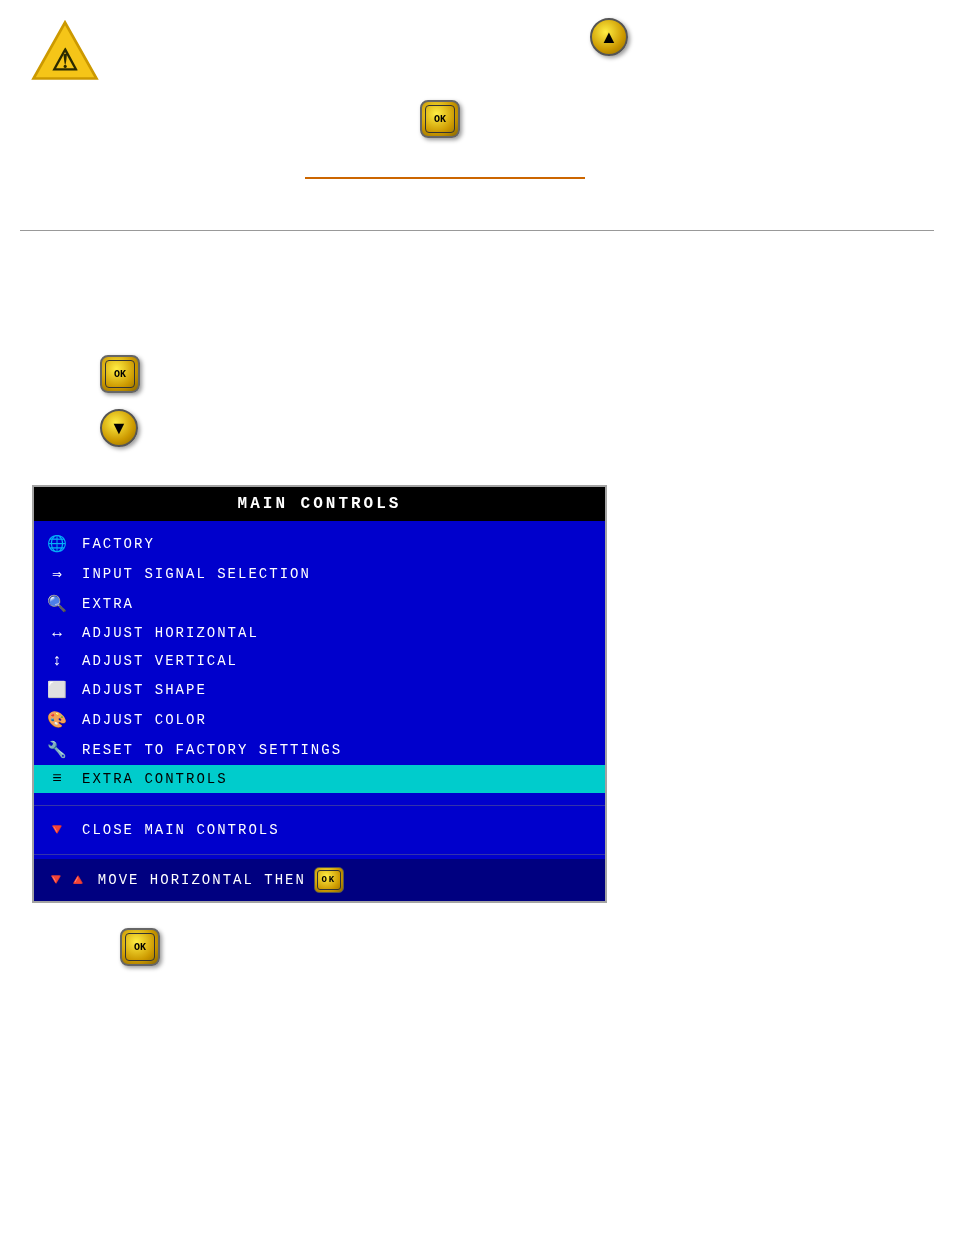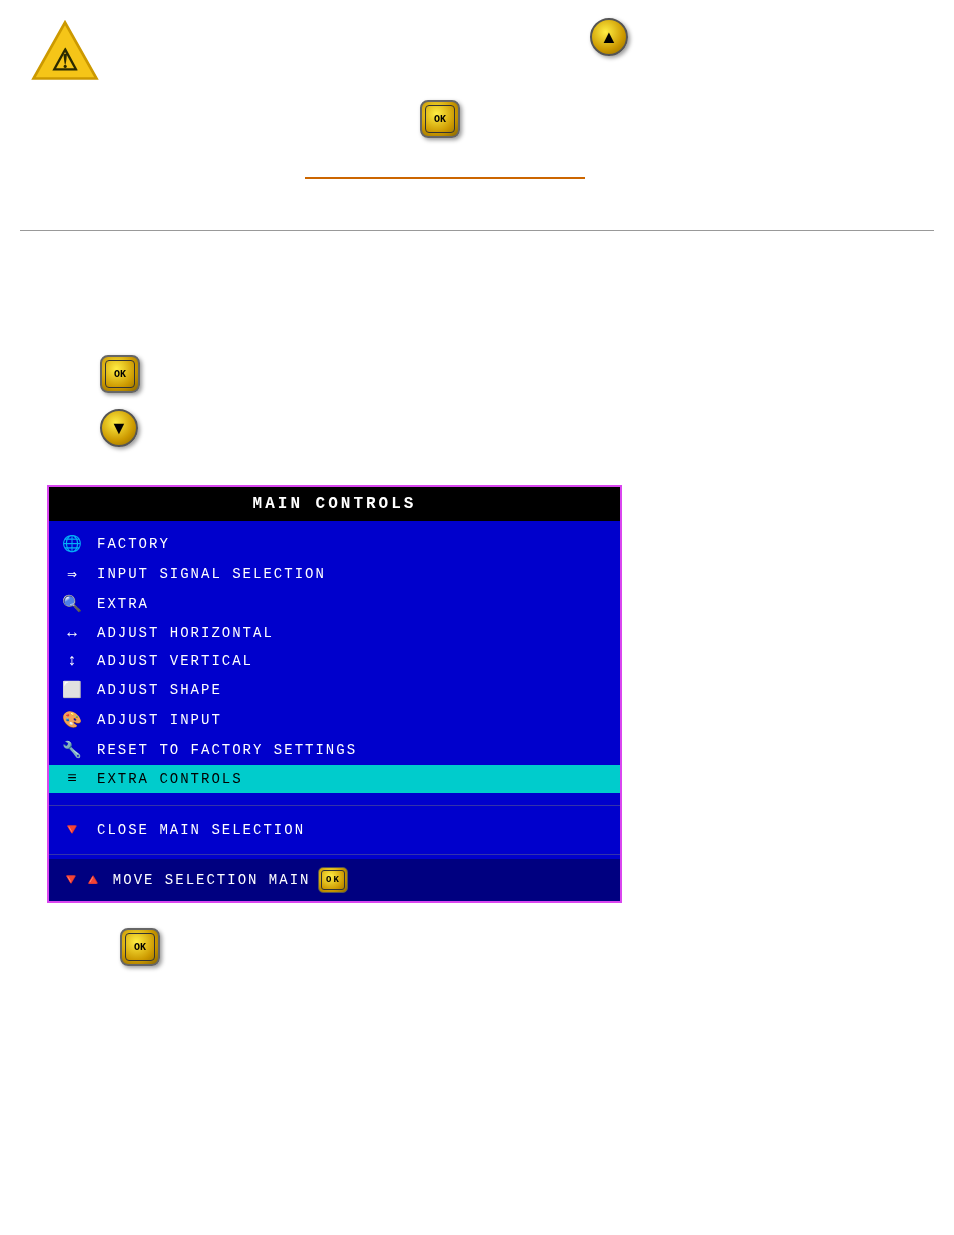--- a/index.html
+++ b/index.html
@@ -41,23 +41,23 @@
       margin: 8px 0 8px 70px;
     }
 
     .icon-down-mid {
       display: inline-block;
       margin: 8px 0 8px 70px;
     }
 
     
     .osd-menu {
-      margin: 10px 47px;
+      margin: 10px 32px;
       background: #0000cc;
-      border: 2px solid #d946ef;
+      border: 2px solid #a3a3a3;
       width: 575px;
       font-family: 'Courier New', Courier, monospace;
     }
 
     .osd-title {
       background: #000000;
       color: #ffffff;
       text-align: center;
       padding: 8px 0;
       font-size: 16px;
@@ -288,47 +288,47 @@
       <span>ADJUST&nbsp;VERTICAL</span>
     </div>
 
     <div class="osd-item">
       <span class="osd-item-icon">⬜</span>
       <span>ADJUST&nbsp;SHAPE</span>
     </div>
 
     <div class="osd-item">
       <span class="osd-item-icon">🎨</span>
-      <span>ADJUST&nbsp;<span>INPUT</span></span>
+      <span>ADJUST&nbsp;<span>COLOR</span></span>
     </div>
 
     <div class="osd-item">
       <span class="osd-item-icon">🔧</span>
       <span>RESET&nbsp;TO&nbsp;FACTORY&nbsp;SETTINGS</span>
     </div>
 
     <div class="osd-item selected">
       <span class="osd-item-icon">≡</span>
       <span>EXTRA&nbsp;CONTROLS</span>
     </div>
 
   </div>
 
   <hr class="osd-separator">
 
   <div class="osd-close-row">
     <span class="osd-item-icon">🔻</span>
-    <span>CLOSE  MAIN  SELECTION</span>
+    <span>CLOSE  MAIN  CONTROLS</span>
   </div>
 
   <hr class="osd-separator">
 
   <div class="osd-footer">
     <span style="font-size:16px;">🔻🔺</span>
-    <span>MOVE  SELECTION  MAIN</span>
+    <span>MOVE  HORIZONTAL  THEN</span>
     <span>
       <span class="ok-small">OK</span>
     </span>
   </div>
 
 </div>
 
 
 <div class="icon-ok-bottom">
   <div class="btn-ok">

